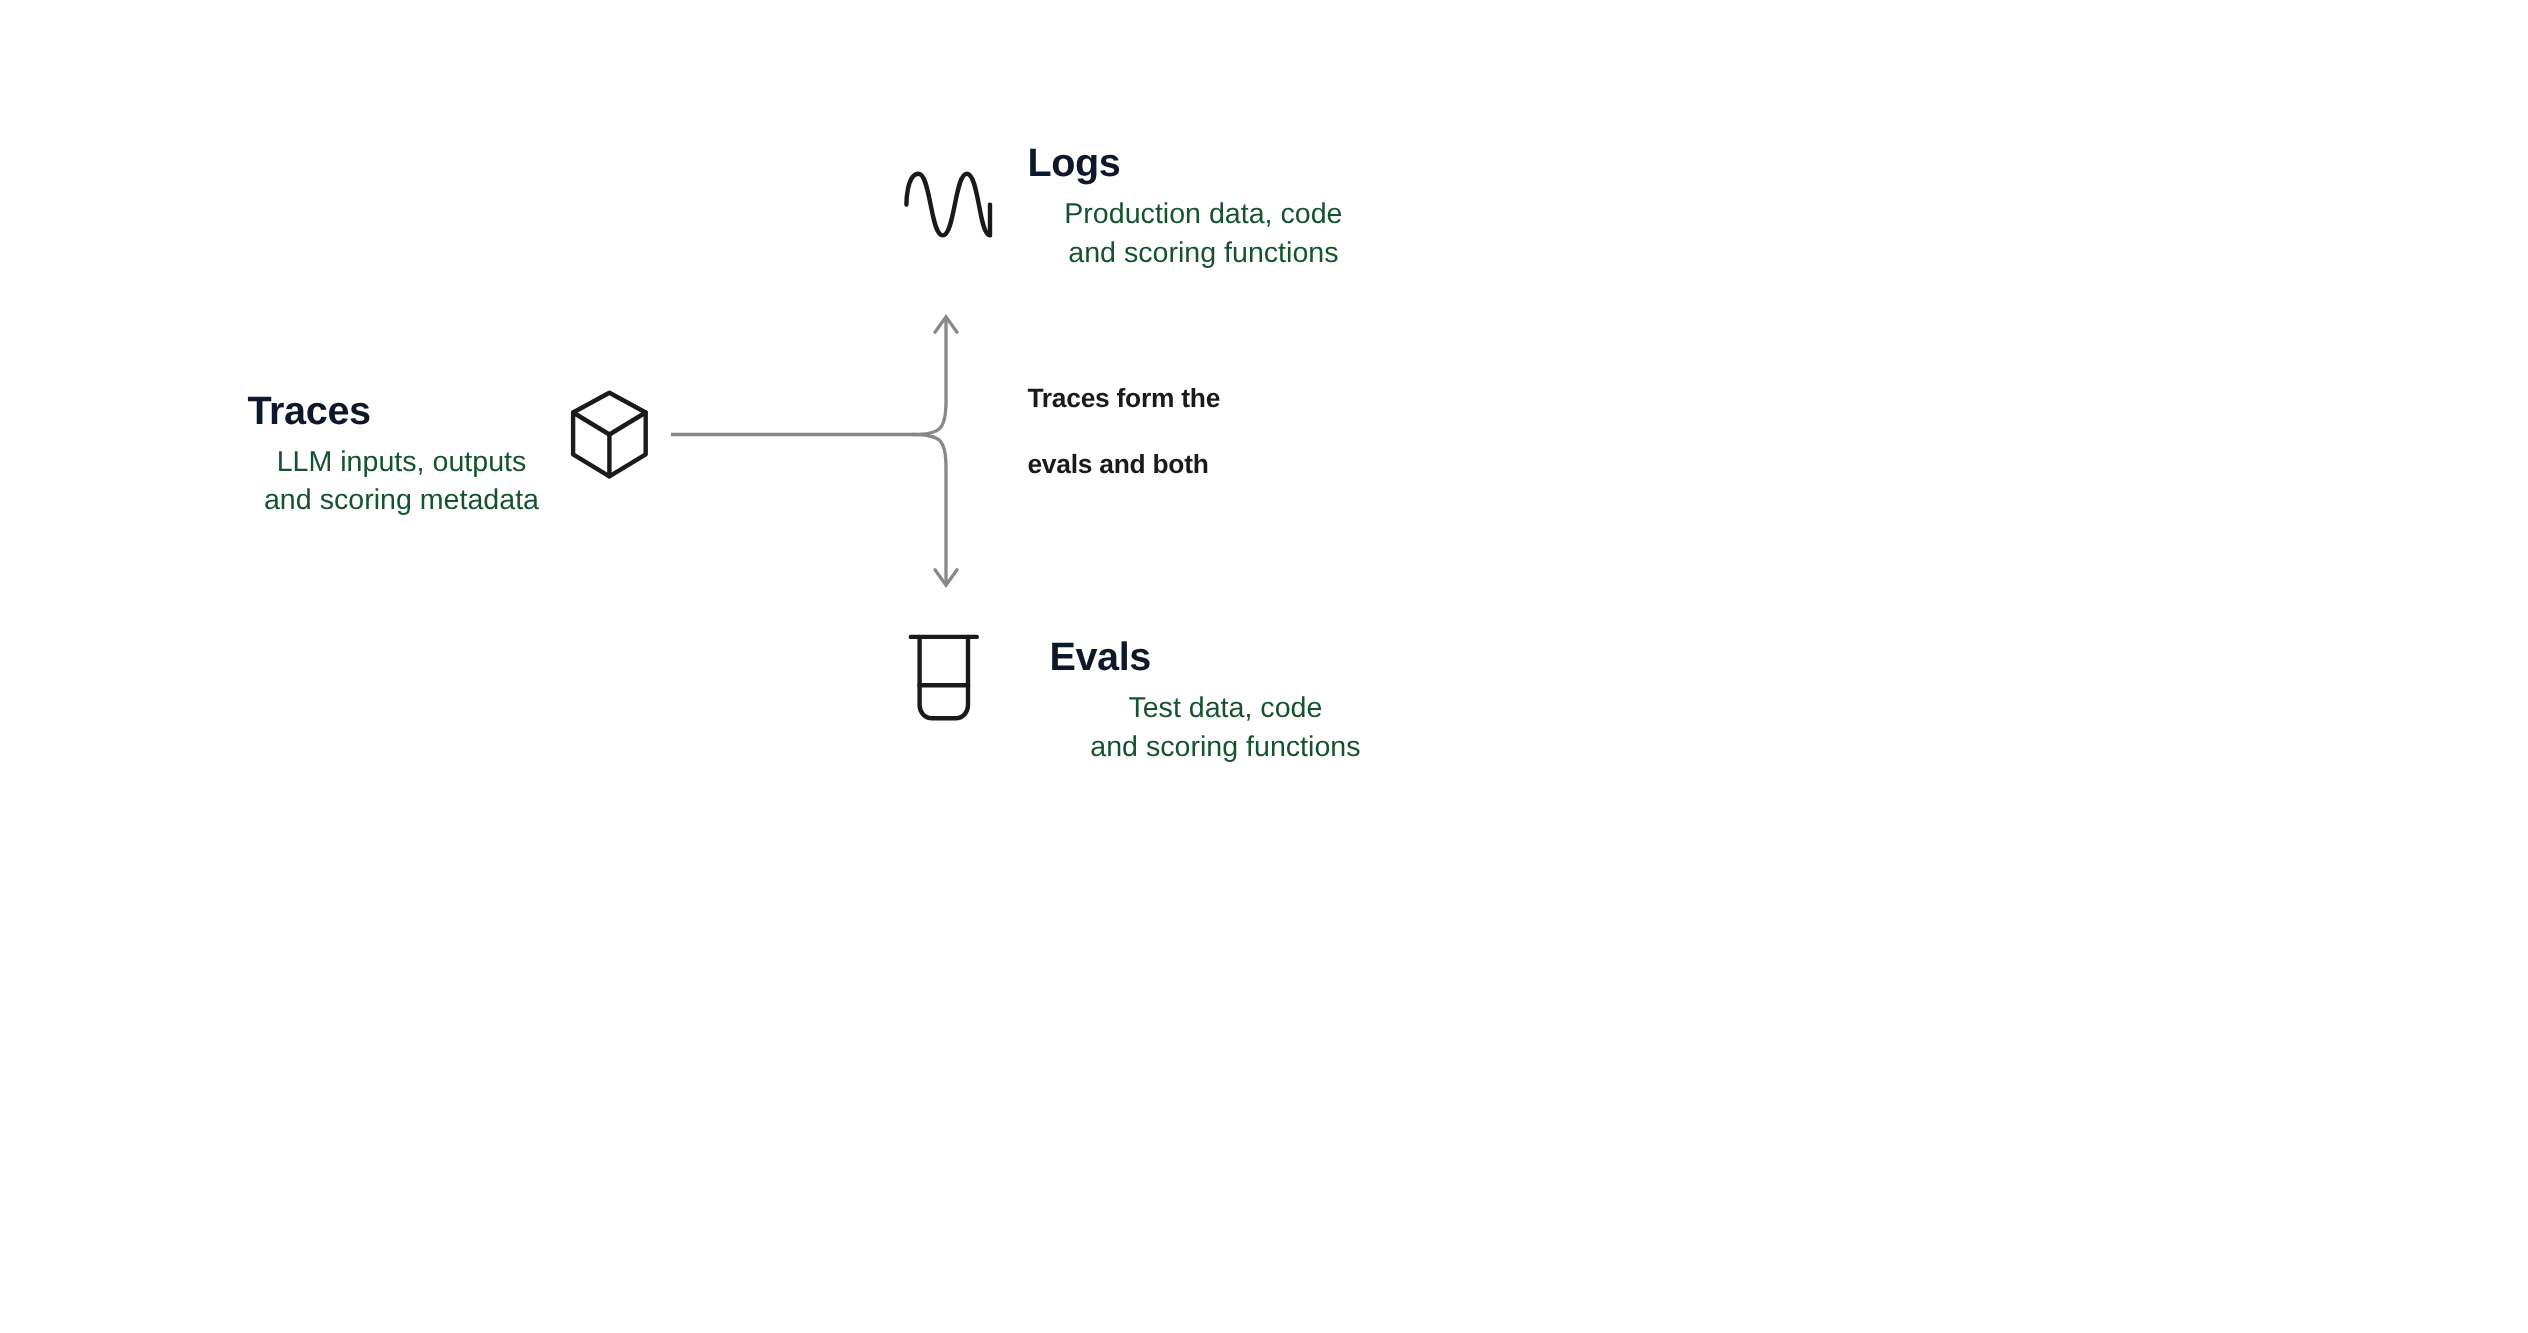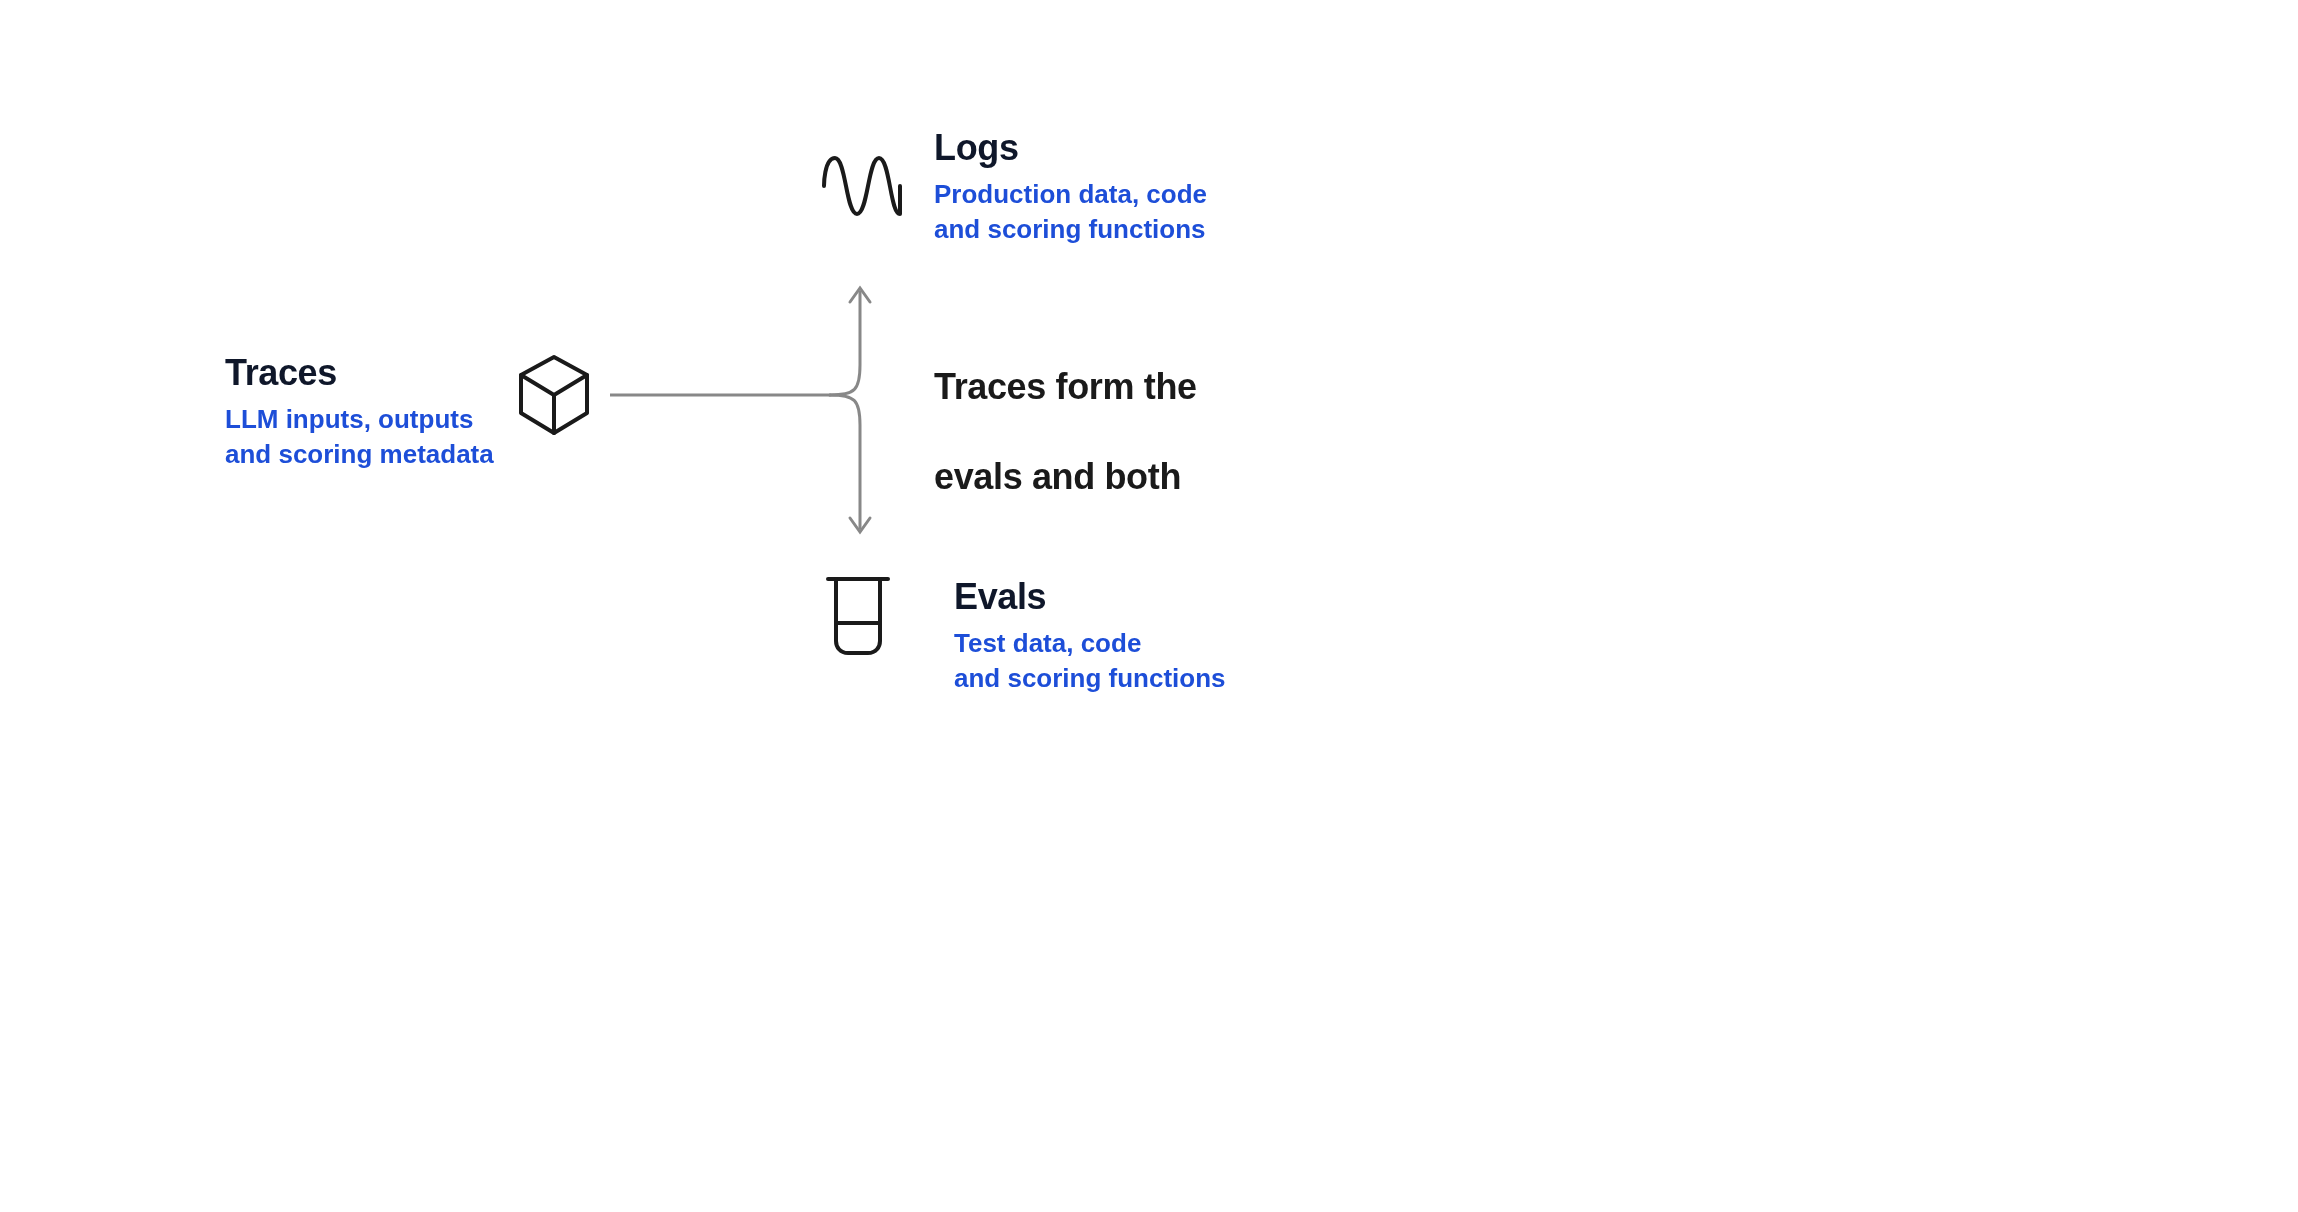--- a/index.html
+++ b/index.html
@@ -21,31 +21,31 @@
     }
     .node-title {
       font-size: 36px;
       font-weight: 600;
       color: #0f172a;
       margin-bottom: 8px;
       letter-spacing: -0.01em;
     }
     .node-subtitle {
       font-size: 26px;
-      font-weight: 700;
-      color: #1d4ed8;
+      font-weight: 400;
+      color: #14532d;
       line-height: 1.35;
+      text-align: center;
     }
     .center-text {
-      font-size: 36px;
+      font-size: 24px;
       font-weight: 600;
       color: #1a1a1a;
       line-height: 1.25;
       letter-spacing: -0.01em;
-      margin-top: 16px;
     }
     .icon-box {
       position: absolute;
     }
     .connector {
       position: absolute;
       stroke: #888888;
       fill: none;
     }
   </style>

